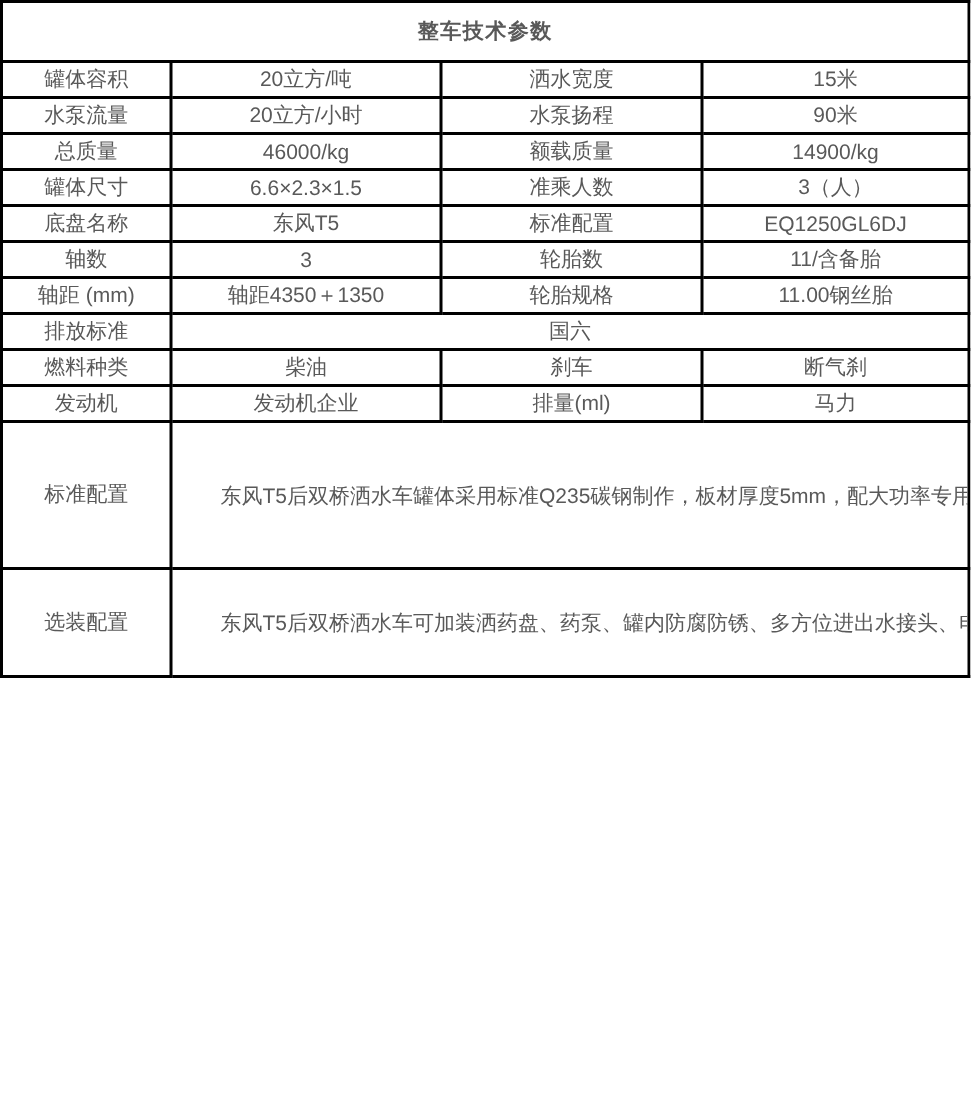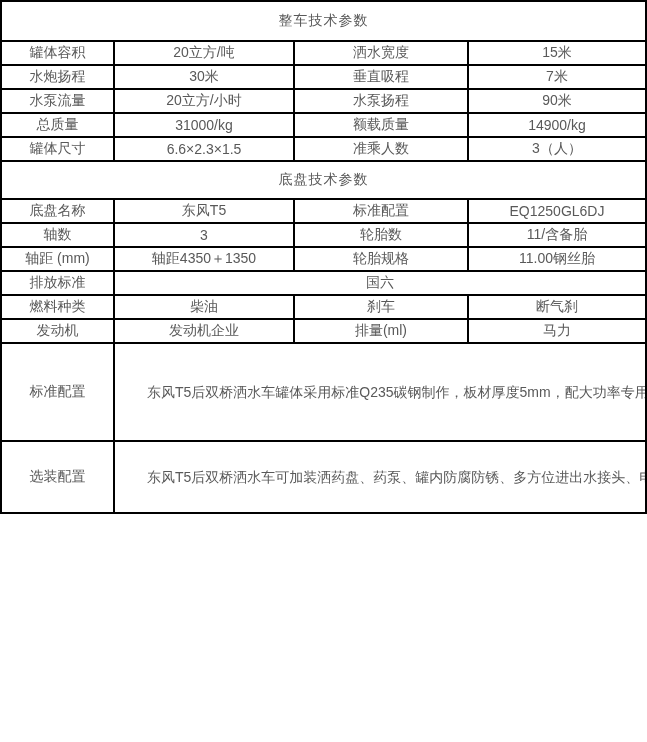--- a/index.html
+++ b/index.html
@@ -24,21 +24,21 @@
     vertical-align: middle;
     background: #ffffff;
     padding: 2px 4px;
     box-sizing: border-box;
     overflow: hidden;
     white-space: nowrap;
   }
   tr.row { height: 17px; padding-left: 12px; }
   td.section-header {
     background: #d9d9d9;
-    font-weight: normal;
+    font-weight: bold;
     font-size: 15px;
     height: 38px;
     letter-spacing: 1px;
   }
   tr.sec1-h td.section-header { height: 40px; }
   tr.sec3-h td.section-header { height: 32px; }
   td.gray {
     background: #d9d9d9;
   }
   td.longtext {
@@ -68,47 +68,38 @@
       <td colspan="4" class="section-header">整车技术参数</td>
     </tr>
 
     <tr class="row">
       <td>罐体容积</td>
       <td>20立方/吨</td>
       <td>洒水宽度</td>
       <td>15米</td>
     </tr>
     <tr class="row">
-      <td>水炮扬程</td>
-      <td>30米</td>
-      <td>垂直吸程</td>
-      <td>7米</td>
-    </tr>
-    <tr class="row">
       <td>水泵流量</td>
       <td>20立方/小时</td>
       <td>水泵扬程</td>
       <td>90米</td>
     </tr>
     <tr class="row">
       <td>总质量</td>
-      <td>31000/kg</td>
+      <td>46000/kg</td>
       <td>额载质量</td>
       <td>14900/kg</td>
     </tr>
     <tr class="row">
       <td>罐体尺寸</td>
       <td>6.6×2.3×1.5</td>
       <td>准乘人数</td>
       <td>3（人）</td>
     </tr>
 
-    <tr class="sec2-h">
-      <td colspan="4" class="section-header">底盘技术参数</td>
-    </tr>
 
     <tr class="row">
       <td>底盘名称</td>
       <td>东风T5</td>
       <td>标准配置</td>
       <td>EQ1250GL6DJ</td>
     </tr>
     <tr class="row">
       <td>轴数</td>
       <td>3</td>

